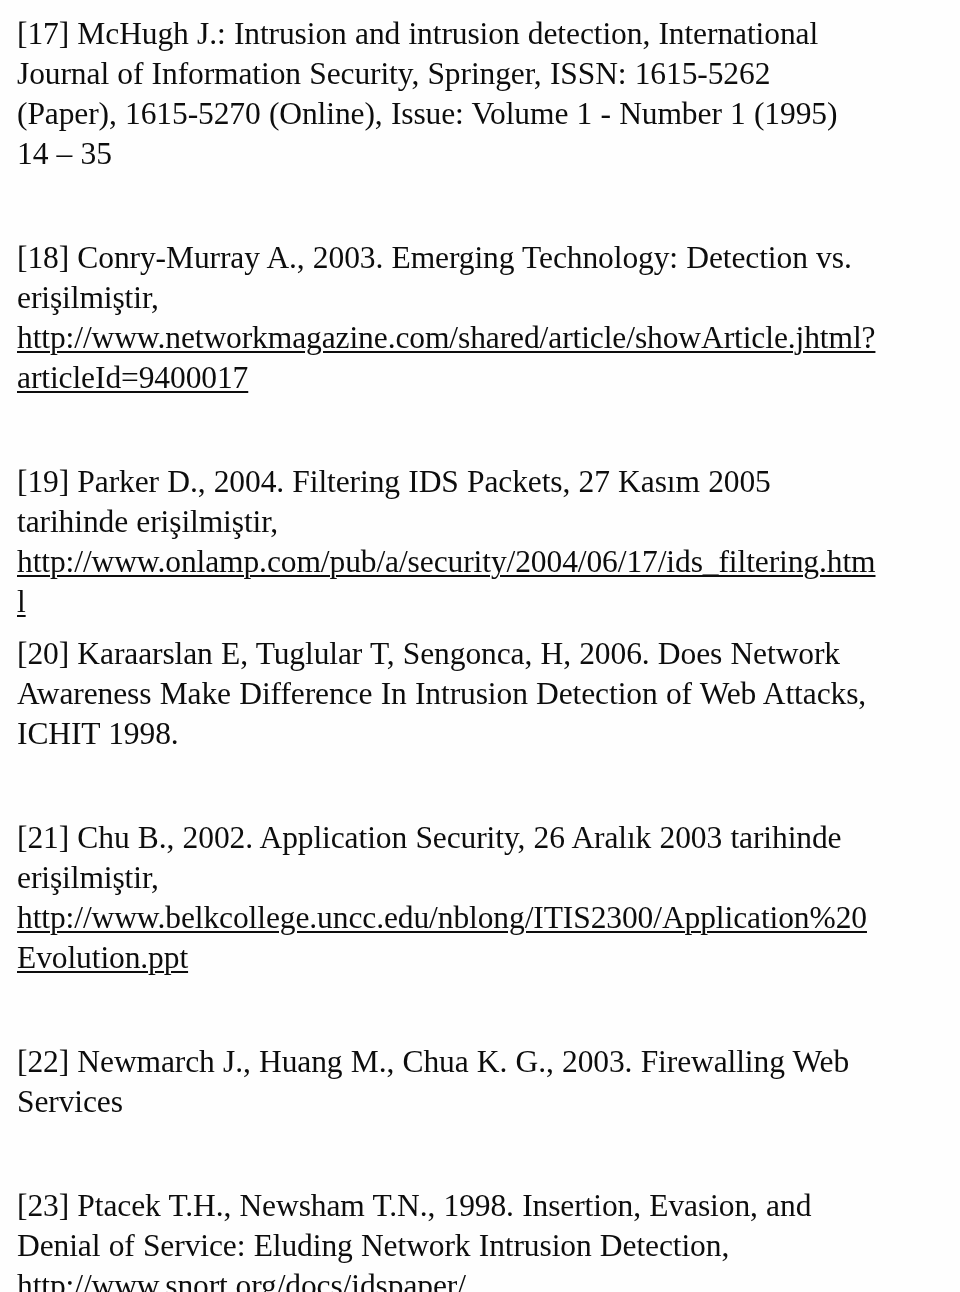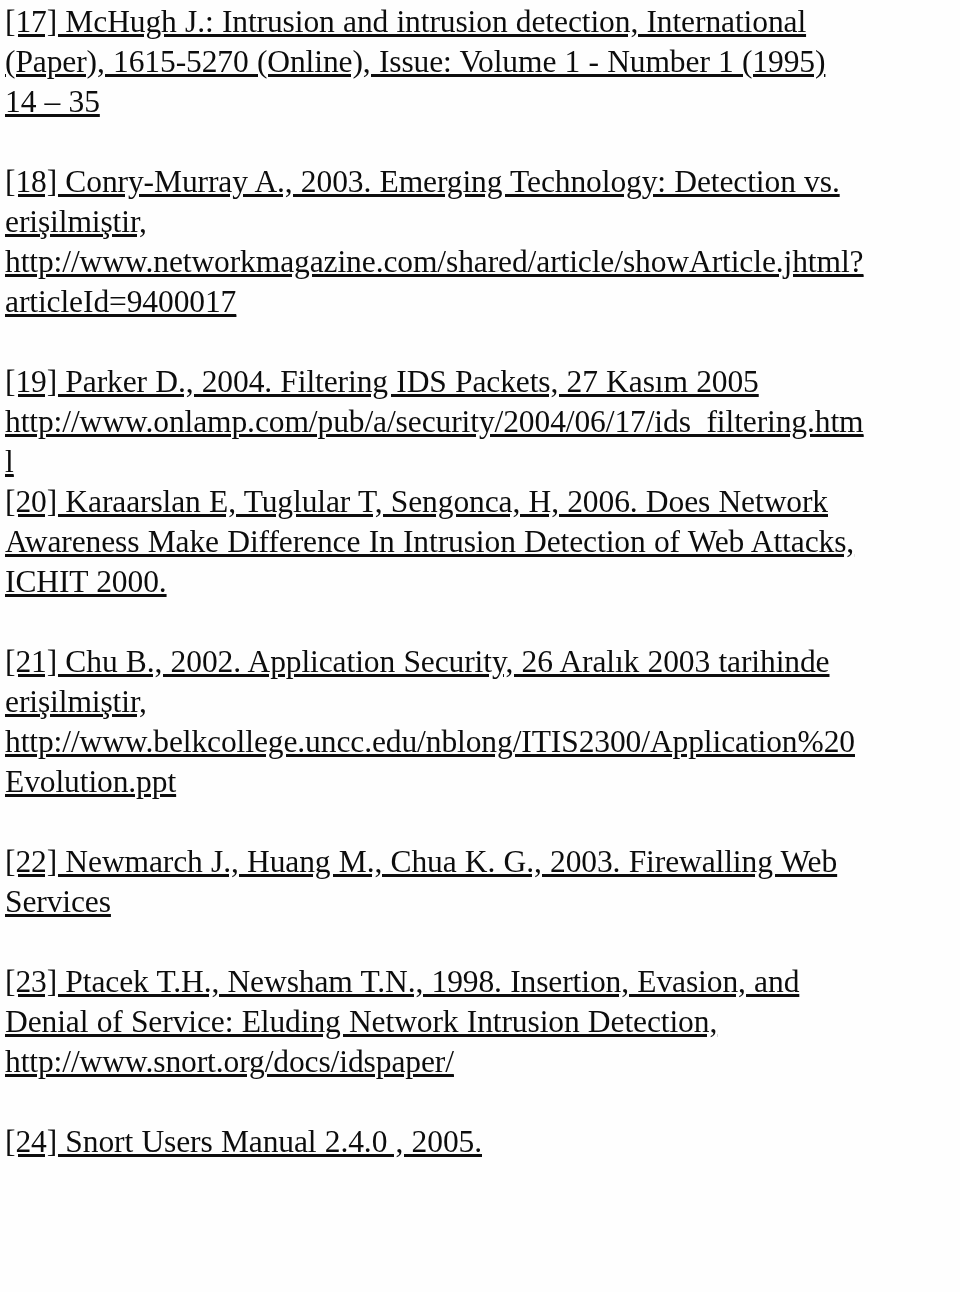--- a/index.html
+++ b/index.html
@@ -27,24 +27,23 @@
     left: 5px;
     top: 2px;
     width: 950px;
   }
   .ref {
     font-size: 31.5px;
     line-height: 40px;
     letter-spacing: -0.1px;
     word-spacing: 0.5px;
     text-align: left;
-    margin: 0;
+    margin: 12px;
     padding: 0;
     white-space: normal;
-    text-decoration: underline;
   }
   .ref .line {
     display: block;
     white-space: pre;
   }
   .gap {
     display: block;
     height: 40px;
   }
   .url {
@@ -53,40 +52,42 @@
     text-decoration-thickness: 2px;
   }
 </style>
 </head>
 <body>
 
 <div class="page">
   <div class="refs">
       <div class="ref">
         <span class="line">[17] McHugh J.: Intrusion and intrusion detection, International</span>
+        <span class="line">Journal of Information Security, Springer, ISSN: 1615-5262</span>
         <span class="line">(Paper), 1615-5270 (Online), Issue: Volume 1 - Number 1 (1995)</span>
         <span class="line">14 – 35</span>
       </div>
       <span class="gap"></span>
       <div class="ref">
         <span class="line">[18] Conry-Murray A., 2003. Emerging Technology: Detection vs.</span>
         <span class="line">erişilmiştir,</span>
         <span class="line url">http://www.networkmagazine.com/shared/article/showArticle.jhtml?</span>
         <span class="line url">articleId=9400017</span>
       </div>
       <span class="gap"></span>
       <div class="ref">
         <span class="line">[19] Parker D., 2004. Filtering IDS Packets, 27 Kasım 2005</span>
+        <span class="line">tarihinde erişilmiştir,</span>
         <span class="line url">http://www.onlamp.com/pub/a/security/2004/06/17/ids_filtering.htm</span>
         <span class="line url">l</span>
       </div>
       <div class="ref">
         <span class="line">[20] Karaarslan E, Tuglular T, Sengonca, H, 2006. Does Network</span>
         <span class="line">Awareness Make Difference In Intrusion Detection of Web Attacks,</span>
-        <span class="line">ICHIT 2000.</span>
+        <span class="line">ICHIT 1998.</span>
       </div>
       <span class="gap"></span>
       <div class="ref">
         <span class="line">[21] Chu B., 2002. Application Security, 26 Aralık 2003 tarihinde</span>
         <span class="line">erişilmiştir,</span>
         <span class="line url">http://www.belkcollege.uncc.edu/nblong/ITIS2300/Application%20</span>
         <span class="line url">Evolution.ppt</span>
       </div>
       <span class="gap"></span>
       <div class="ref">

